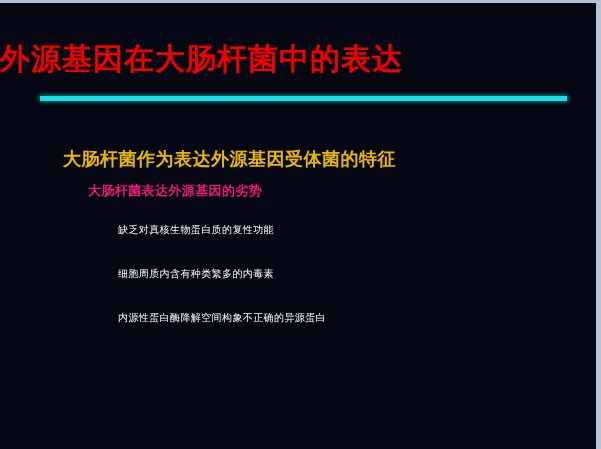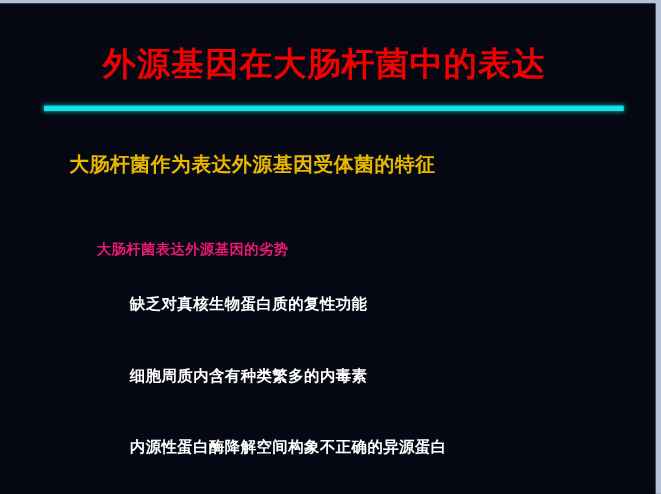--- a/index.html
+++ b/index.html
@@ -39,21 +39,21 @@
     width: 5px;
     height: 449px;
     background: #b3c2d6;
   }
 
   .title {
     position: absolute;
     left: 0;
     top: 39px;
     width: 590px;
-    text-align: center;
+    text-align: left;
     color: #f00000;
     font-size: 30px;
     font-weight: bold;
     letter-spacing: 1px;
     line-height: 40px;
     white-space: nowrap;
   }
 
   .divider {
     position: absolute;
@@ -61,55 +61,53 @@
     top: 96px;
     width: 527px;
     height: 5px;
     background: #18e0e8;
     box-shadow: 0 0 4px 1px rgba(24,224,232,0.55);
   }
 
   .heading-1 {
     position: absolute;
     left: 63px;
-    top: 137px;
+    top: 147px;
     color: #e8b800;
     font-size: 18px;
     font-weight: bold;
     letter-spacing: 0.5px;
     white-space: nowrap;
   }
 
   .heading-2 {
     position: absolute;
     left: 88px;
     top: 182px;
     color: #e81878;
     font-size: 13px;
     font-weight: bold;
     letter-spacing: 0.4px;
     white-space: nowrap;
-    margin-top: 36px;
   }
 
   .bullet-list {
     position: absolute;
     left: 118px;
     top: 221px;
     width: 440px;
   }
   .bullet-item {
     color: #ffffff;
-    font-size: 14px;
-    font-weight: bold;
+    font-size: 10px;
+    font-weight: normal;
     letter-spacing: 0.4px;
     line-height: 18px;
     margin-bottom: 26px;
     white-space: nowrap;
-    margin-top: 47px;
   }
 </style>
 </head>
 <body>
 
 <div class="slide">
 
   <div class="edge-top"></div>
   <div class="edge-right"></div>
 

